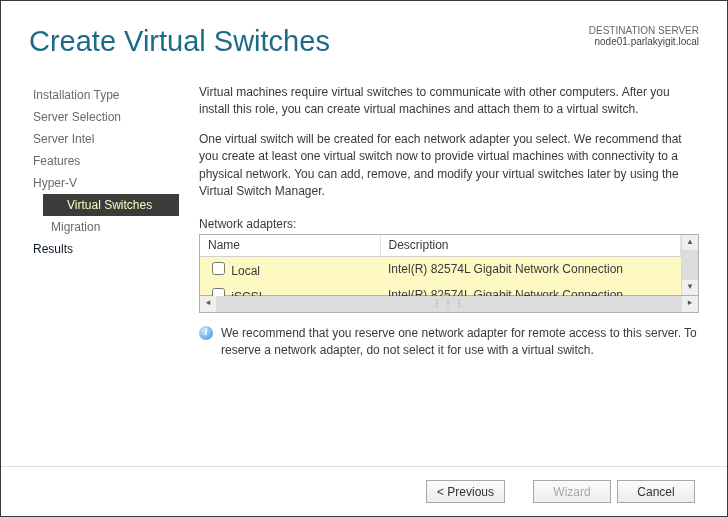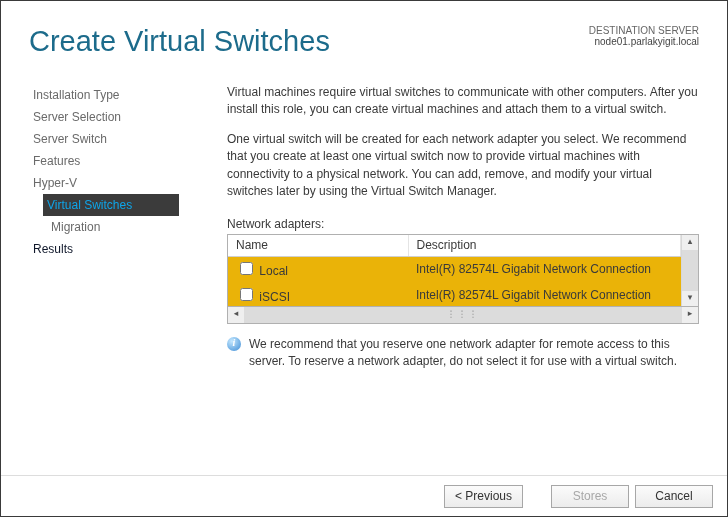--- a/index.html
+++ b/index.html
@@ -85,38 +85,38 @@
     font-size: 12px;
   }
   .step {
     padding: 4px 8px 4px 4px;
     color: #6a6a6a;
     cursor: pointer;
   }
   .step.disabled { color: #0f172a; }
   .sub { padding-left: 22px; }
   .step.selected {
-    background: #3b3b3b; color: #0ea5e9;
-    margin-left: 14px; padding-left:4px;
+    background: #3b3b3b; color: #fef9c3;
+    margin-left: 14px; padding-left:24px;
   }
   
   .pane {
-    flex: 1; margin-left: 48px;
+    flex: 1; margin-left: 20px;
     color: #3a3a3a;
     line-height: 1.45;
     font-size: 12px;
     display:flex; flex-direction:column;
   }
   .para { margin-bottom: 12px; }
   .adapters-label { margin-top: 4px; }
   .grid-wrap {
     border: 1px solid #b0b0b0;
-    height: 73px;
+    height: 62px;
     display: flex;
-    background:#eab308;
+    background:#fef9c3;
   }
   .grid {
     flex:1;
     border-collapse: collapse;
     width:100%;
     font-size:12px;
   }
   .grid th, .grid td {
     text-align: left; padding: 2px 8px;
     height: 19px;
@@ -156,24 +156,24 @@
   .info-icon {
     width:14px;height:14px;border-radius:50%;
     background:radial-gradient(circle at 35% 30%,#c5e8ff,#3d8cd5);
     color:#fff;font-weight:bold;font-size:10px;
     display:flex;align-items:center;justify-content:center;
     flex-shrink:0; margin-top:1px;
     font-style: italic; font-family: Georgia, serif;
   }
   
   .footer {
-    height: 41px;
+    height: 50px;
     border-top: 1px solid #ddd;
     display:flex; align-items:center; justify-content:flex-end;
-    padding: 0 14px;
+    padding: 0 32px;
     gap: 6px;
   }
   .btn {
     min-width: 78px; height:23px;
     border:1px solid #a7a7a7;
     background:linear-gradient(#fbfbfb,#ececec);
     font-size:12px; color:#333;
     padding: 0 10px;
     cursor:pointer;
   }
@@ -196,21 +196,21 @@
         <div class="label">DESTINATION SERVER</div>
         <div class="server">node01.parlakyigit.local</div>
       </div>
     </div>
 
     <div class="body-row">
 
       <div class="sidebar">
         <div class="step">Installation Type</div>
         <div class="step">Server Selection</div>
-        <div class="step">Server Switch</div>
+        <div class="step">Server Intel</div>
         <div class="step">Features</div>
         <div class="step">Hyper-V</div>
         <div class="step sub selected">Virtual Switches</div>
         <div class="step sub">Migration</div>
         <div class="step disabled">Results</div>
       </div>
 
       <div class="pane">
         <div class="para">Virtual machines require virtual switches to communicate with other computers. After you install this role, you can create virtual machines and attach them to a virtual switch.</div>
         <div class="para">One virtual switch will be created for each network adapter you select. We recommend that you create at least one virtual switch now to provide virtual machines with connectivity to a physical network. You can add, remove, and modify your virtual switches later by using the Virtual Switch Manager.</div>
@@ -256,17 +256,17 @@
           <div>We recommend that you reserve one network adapter for remote access to this server. To reserve a network adapter, do not select it for use with a virtual switch.</div>
         </div>
 
       </div>
     </div>
   </div>
 
   <div class="footer">
     <button class="btn">&lt; Previous</button>
     <div class="gap"></div>
-    <button class="btn disabled">Stores</button>
+    <button class="btn disabled">Wizard</button>
     <button class="btn">Cancel</button>
   </div>
 
 </div>
 
 </body></html>

